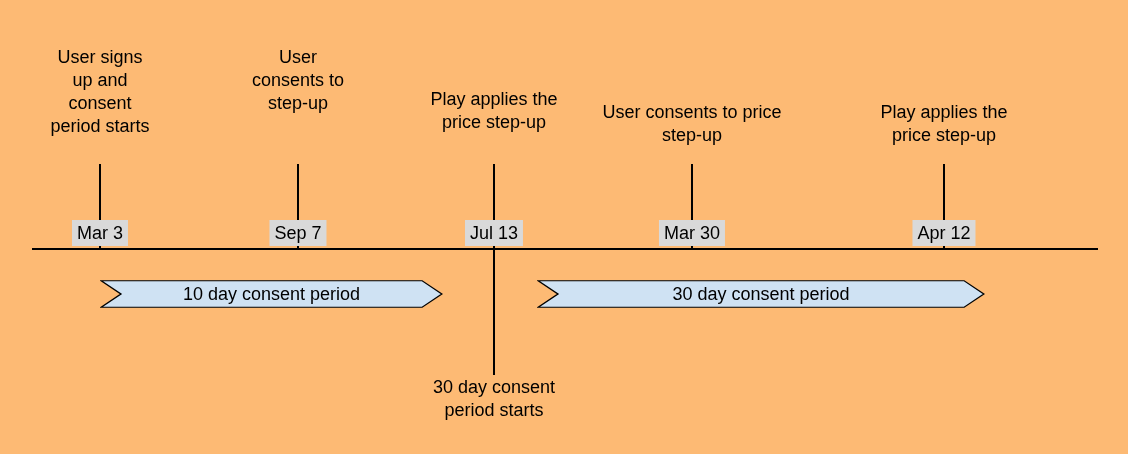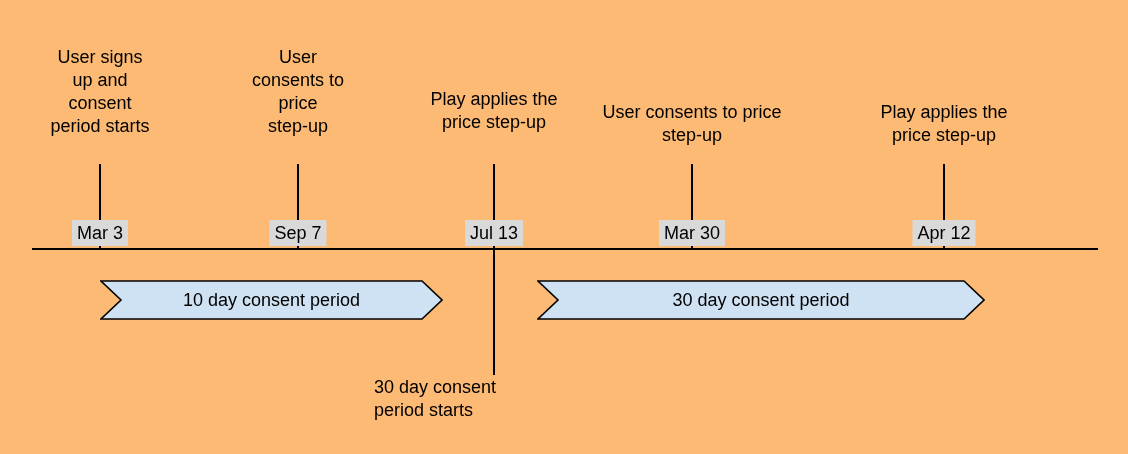--- a/index.html
+++ b/index.html
@@ -68,27 +68,28 @@
     line-height: 22px;
     padding: 2px 5px;
     white-space: nowrap;
     margin-top: 15px;
   }
   .desc-below {
     position: absolute;
     left: 0;
     right: 0;
     top: 376px;
+    text-align: center;
     font-size: 18px;
     line-height: 23px;
   }
   .period {
     position: absolute;
     top: 280px;
-    height: 40px;
+    height: 28px;
   }
   .period svg {
     position: absolute;
     left: 0;
     top: 0;
     width: 100%;
     height: 100%;
   }
   .period svg polygon {
     fill: var(--period-fill, #cfe2f3);
@@ -122,21 +123,20 @@
       <div>period starts</div>
     </div>
     <div class="tick"></div>
     <div class="date-badge">Mar 3</div>
   </div>
 
   <div class="event" style="left:178px">
     <div class="desc" style="top:46px">
       <div>User</div>
       <div>consents to</div>
-      <div>price</div>
       <div>step-up</div>
     </div>
     <div class="tick"></div>
     <div class="date-badge">Sep 7</div>
   </div>
 
   <div class="event" style="left:374px">
     <div class="desc" style="top:88px">
       <div>Play applies the</div>
       <div>price step-up</div>

